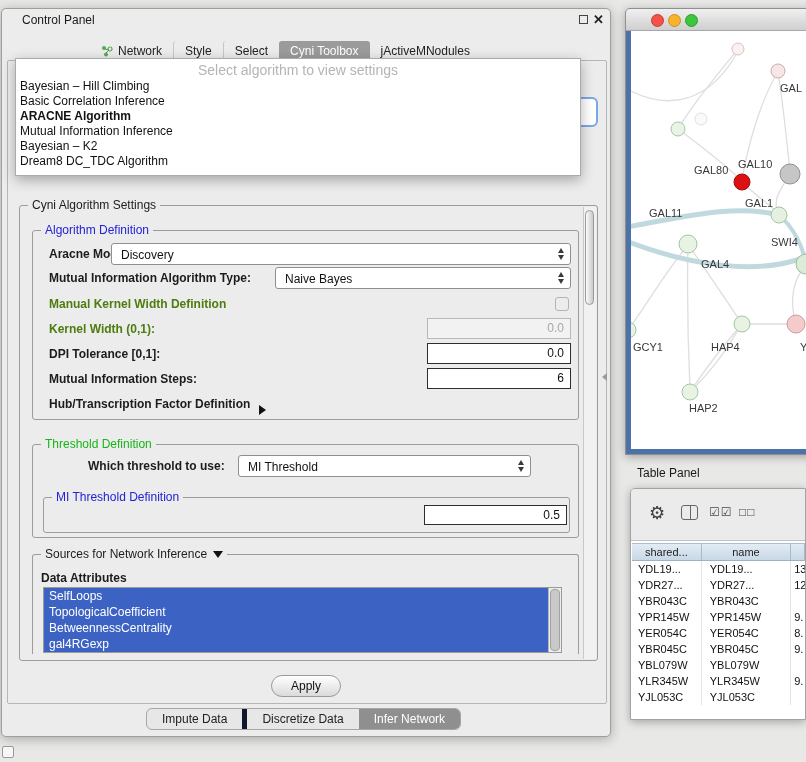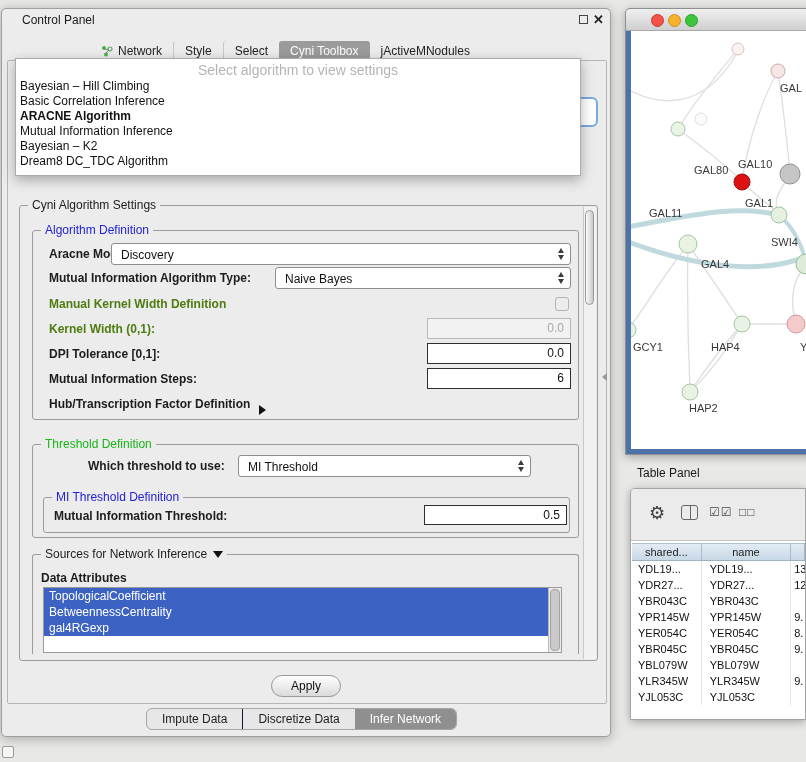--- a/index.html
+++ b/index.html
@@ -62,21 +62,21 @@
   
   .listbox{position:absolute;background:#fff;border:1px solid #9a9a9a}
   .list-items{position:absolute;left:0;top:0;right:13px;bottom:0;overflow:hidden}
   .list-item{height:16px;font-size:12px;line-height:16px;padding-left:5px;color:#fff;background:#3c63c4;white-space:nowrap}
   .list-scroll{position:absolute;right:0;top:0;bottom:0;width:13px;background:#ededed;border-left:1px solid #b8b8b8}
   .list-scroll .th{position:absolute;left:1px;right:1px;top:1px;bottom:1px;background:#c9c9c9;border:1px solid #a3a3a3;border-radius:4px}
 
   .apply{position:absolute;left:269px;top:666px;width:70px;height:22px;border:1px solid #9a9a9a;border-radius:11px;background:linear-gradient(#ffffff,#dadada);font-size:12px;text-align:center;line-height:20px;color:#111;cursor:default}
 
   .btabs{position:absolute;left:144px;top:699px;display:flex;height:22px;border:1px solid #a6a6a6;border-radius:6px;overflow:hidden;background:#e7e7e7}
-  .btab{font-size:12px;line-height:20px;padding:0 15px;color:#222;border-left:1px solid #0f172a;cursor:default;white-space:nowrap}
+  .btab{font-size:12px;line-height:20px;padding:0 15px;color:#222;border-left:5px solid #0f172a;cursor:default;white-space:nowrap}
   .btab:first-child{border-left:none}
   .btab.sel{background:#8f8f8f;color:#fff;border-left:none}
 
   .collapse-handle{position:absolute;left:600px;top:364px;width:0;height:0;border-top:4px solid transparent;border-bottom:4px solid transparent;border-right:5px solid #9a9a9a}
 
   
   #network-window{position:absolute;left:625px;top:8px;width:194px;height:447px;border:1px solid #8f8f8f;border-radius:5px 0 0 0;box-shadow:0 2px 10px rgba(0,0,0,.3);overflow:hidden;background:#8b5cf6}
   #network-titlebar{position:absolute;left:0;top:0;right:0;height:22px;background:linear-gradient(#f0f0f0,#cfcfcf);border-bottom:1px solid #a8a8a8}
   .light{position:absolute;top:5px;width:13px;height:13px;border-radius:50%;cursor:default}
   .light.red{left:25px;background:#f45148;border:1px solid #c93a32}
@@ -201,35 +201,35 @@
         <div class="combo" style="left:205px;top:10px;width:293px">
           <span class="val">MI Threshold</span>
           <span class="spin">
               <i class="up"></i>
               <i class="dn"></i>
             </span>
         </div>
 
         <div class="grp" style="left:10px;top:52px;width:527px;height:36px">
           <span class="grp-title t-blue">MI Threshold Definition</span>
-          <span class="lbl" style="left:10px;top:7px">Mutual Information Threshold:</span>
           <div class="field" style="left:380px;top:7px;width:143px;height:20px">0.5</div>
         </div>
       </div>
 
       <div class="grp" style="left:12px;top:348px;width:547px;height:100px;border-bottom:none;border-radius:3px 3px 0 0">
         <span class="grp-title t-dark">
           <span>Sources for Network Inference</span>
           <span class="tri-d"></span>
         </span>
 
         <span class="lbl" style="left:8px;top:12px">Data Attributes</span>
 
         <div class="listbox" style="left:10px;top:32px;width:519px;height:66px">
           <div class="list-items">
+            <div class="list-item">SelfLoops</div>
             <div class="list-item">TopologicalCoefficient</div>
             <div class="list-item">BetweennessCentrality</div>
             <div class="list-item">gal4RGexp</div>
           </div>
           <div class="list-scroll">
             <div class="th"></div>
           </div>
         </div>
       </div>
     </div>

